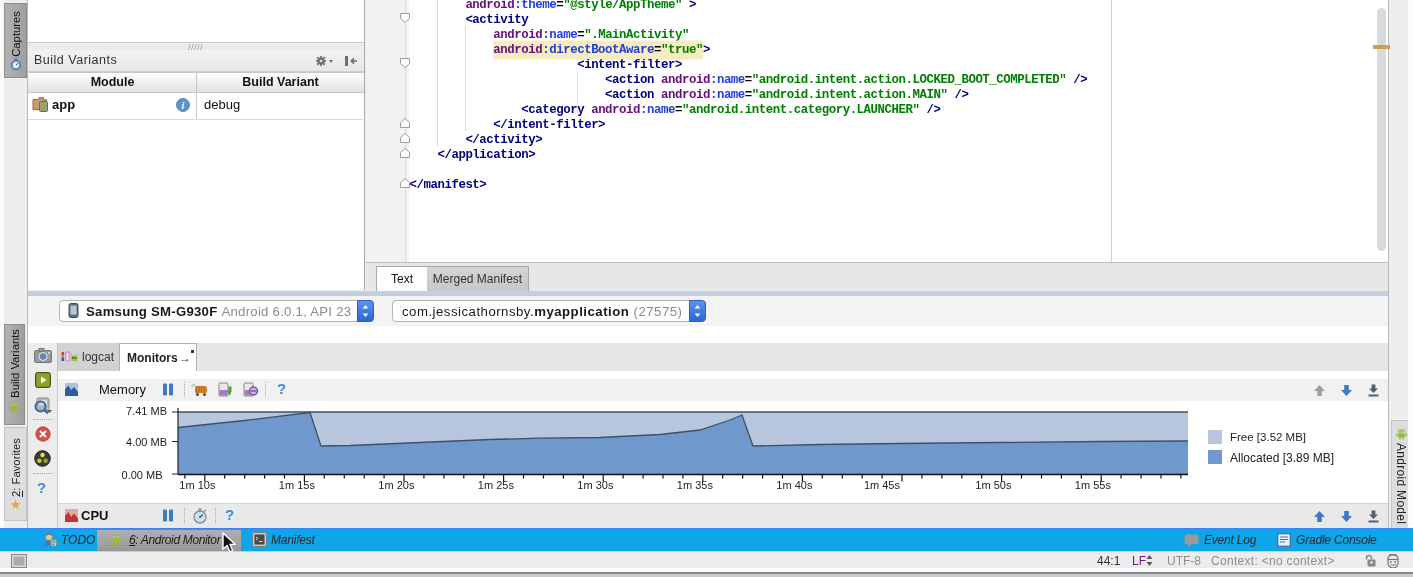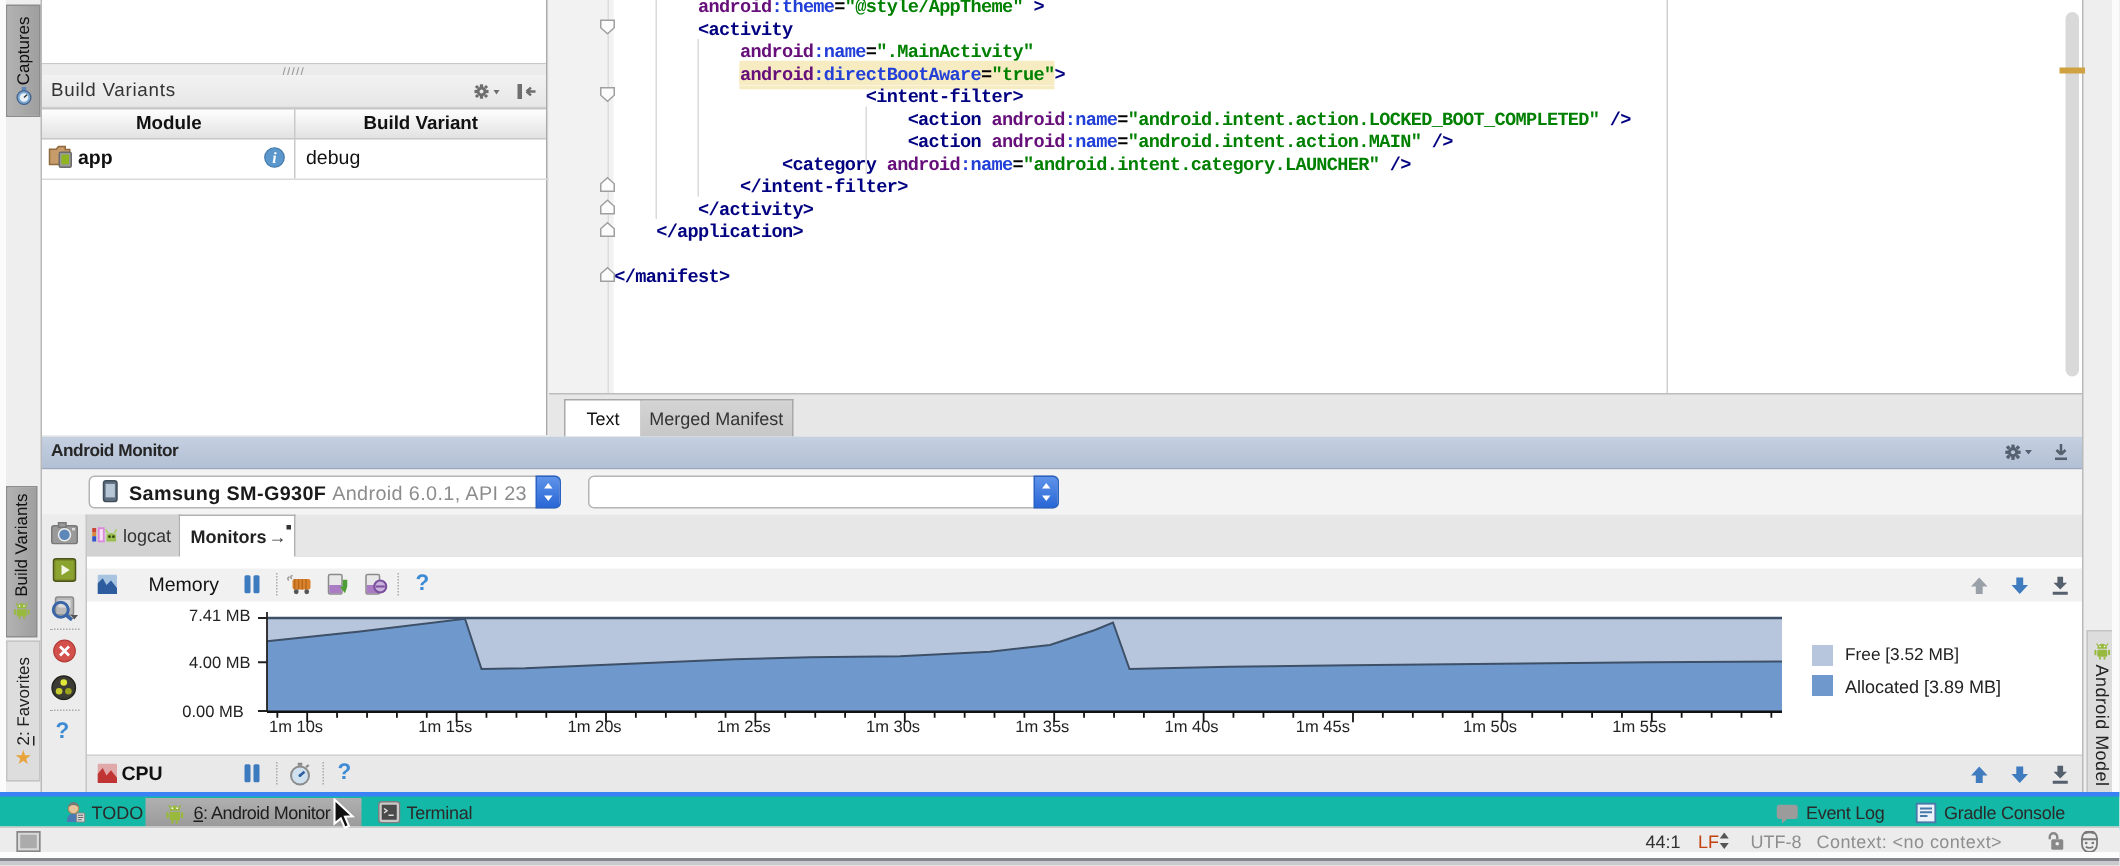--- a/index.html
+++ b/index.html
@@ -41,30 +41,30 @@
 #sthumb{left:1011px;top:8px;width:9px;height:243px;background:#d9d9d9;border-radius:5px;}
 #smark{left:1007px;top:45px;width:17px;height:4px;background:#cfa140;}
 
 #etabs{left:366px;top:262px;width:1022px;height:29px;background:#e7e7e7;border-top:1px solid #bdbdbd;}
 #etab1{position:absolute;left:10px;top:3px;width:50px;height:26px;background:#fff;border:1px solid #a8a8a8;border-bottom:none;font-size:12px;color:#111;text-align:center;line-height:25px;}
 #etab2{position:absolute;left:61px;top:3px;width:101px;height:26px;background:linear-gradient(#d4d4d4,#c6c6c6);border:1px solid #a8a8a8;border-bottom:none;border-left:none;font-size:12px;color:#333;text-align:center;line-height:25px;}
 
 #monitor{left:28px;top:291px;width:1360px;height:237px;background:#fff;}
 #mhead{left:0;top:0;width:1360px;height:21px;background:linear-gradient(#c5d0e0,#b2c0d5);border-bottom:1px solid #9aa6b8;}
 #mhead .t{position:absolute;left:6px;top:4px;font-size:11.5px;font-weight:bold;color:#262626;letter-spacing:-0.3px;}
-#mtool{left:0;top:22px;width:1360px;height:30px;background:#f3f3f3;text-decoration:underline;}
+#mtool{left:0;top:5px;width:1360px;height:30px;background:#f3f3f3;text-decoration:underline;}
 .combo{position:absolute;top:4px;height:20px;background:#fff;border:1px solid #b4b4b4;border-radius:4px;}
 .stepper{position:absolute;right:-1px;top:-1px;width:15px;height:20px;background:linear-gradient(#5e93e9,#2a67d6);border-radius:0 4px 4px 0;border:1px solid #2a62c4;}
 #mtabs{left:0;top:52px;width:1360px;height:28px;background:#e7e7e7;border-bottom:1px solid #a8a8a8;}
 #iconrail{left:0;top:52px;width:29px;height:185px;background:#ececec;border-right:1px solid #c6c6c6;}
 #mempane{left:30px;top:80px;width:1330px;height:133px;background:#fff;}
 #memstrip{left:30px;top:88px;width:1330px;height:22px;background:#f1f1f1;}
 #cpustrip{left:30px;top:212px;width:1330px;height:24px;background:#e9e9e9;border-top:1px solid #d2d2d2;}
 
-#stabs{left:0;top:528px;width:1413px;height:22px;background:#14b8a6;border-top:3px solid #3b82f6;}
+#stabs{left:0;top:528px;width:1413px;height:22px;background:#0ea5e9;border-top:1px solid #3b82f6;font-style:italic;}
 #sbar{left:0;top:551px;width:1413px;height:17px;background:#ececec;border-top:1px solid #cccccc;}
 #bedge1{left:0;top:568px;width:1413px;height:4px;background:#fdfdfd;}
 #bedge2{left:0;top:572px;width:1413px;height:1.5px;background:#84848c;}
 #bedge3{left:0;top:573.5px;width:1413px;height:3.5px;background:#c9c9ce;}
 </style>
 </head>
 <body>
 <div id="win">
   <div class="abs" id="railL"></div>
   <div class="abs" id="railR"></div>
@@ -220,20 +220,21 @@
             <rect x="1" y="0.5" width="9" height="14" rx="1.8" fill="#5d6d7e" stroke="#3f4c59"></rect>
             <rect x="2.4" y="2.6" width="6.2" height="9" fill="#b7c6d5"></rect>
           </svg>
         <span style="position:absolute;left:26px;top:2.5px;font-size:13.2px;font-weight:bold;color:#1a1a1a;letter-spacing:0.25px;">Samsung SM-G930F <span style="font-weight:normal;color:#8c8c8c;">Android 6.0.1, API 23</span></span>
         <div class="stepper"><svg width="15" height="20" viewBox="0 0 15 20">
               <path d="M7.5 4 l2.8 3.6 h-5.6 z" fill="#fff"></path>
               <path d="M7.5 16 l2.8 -3.6 h-5.6 z" fill="#fff"></path>
             </svg></div>
       </div>
       <div class="combo" style="left:364px;width:312px;">
+        <span style="position:absolute;left:9px;top:2.5px;font-size:13.2px;color:#1a1a1a;letter-spacing:0.5px;">com.jessicathornsby.<b>myapplication</b> <span style="color:#8c8c8c;">(27575)</span></span>
         <div class="stepper"><svg width="15" height="20" viewBox="0 0 15 20">
               <path d="M7.5 4 l2.8 3.6 h-5.6 z" fill="#fff"></path>
               <path d="M7.5 16 l2.8 -3.6 h-5.6 z" fill="#fff"></path>
             </svg></div>
       </div>
     </div>
     <div class="abs" id="mtabs">
       <div style="position:absolute;left:29px;top:0;width:63px;height:28px;background:#d2d2d2;border-right:1px solid #bdbdbd;">
         <svg width="17" height="14" viewBox="0 0 17 14" style="position:absolute;left:4px;top:6px;">
             <rect x="0.5" y="3" width="2.6" height="3" fill="#cc4433"></rect>
@@ -469,36 +470,36 @@
         <rect x="4.3" y="11.9" width="1.4" height="2.2" fill="#98b93c"></rect>
         <rect x="7.3" y="11.9" width="1.4" height="2.2" fill="#98b93c"></rect>
       </svg>
     <span style="position:absolute;left:129px;top:4px;font-size:12px;color:#1e1e1e;letter-spacing:-0.35px;"><u>6</u>: Android Monitor</span>
     <svg width="15" height="15" viewBox="0 0 15 15" style="position:absolute;left:252px;top:3px;">
         <rect x="0.5" y="0.5" width="14" height="14" rx="2" fill="#c9c9c9" stroke="#7e7e7e"></rect>
         <rect x="2.5" y="2.5" width="10" height="10" fill="#4a4a4a"></rect>
         <path d="M4 5 l2 1.5 l-2 1.5" stroke="#ddd" stroke-width="1" fill="none"></path>
         <path d="M7 9.5 h3.5" stroke="#ddd" stroke-width="1"></path>
       </svg>
-    <span style="position:absolute;left:271px;top:4px;font-size:12px;color:#2a2a2a;letter-spacing:-0.2px;">Terminal</span>
+    <span style="position:absolute;left:271px;top:4px;font-size:12px;color:#2a2a2a;letter-spacing:-0.2px;">Manifest</span>
     <svg width="15" height="13" viewBox="0 0 15 13" style="position:absolute;left:1184px;top:5px;">
         <rect x="0.5" y="0.5" width="14" height="9.5" rx="2" fill="#9b9b9b"></rect>
         <path d="M4 10 v3 l3.5 -3 z" fill="#9b9b9b"></path>
       </svg>
     <span style="position:absolute;left:1204px;top:4px;font-size:12px;color:#2a2a2a;letter-spacing:-0.2px;">Event Log</span>
     <svg width="14" height="14" viewBox="0 0 14 14" style="position:absolute;left:1277px;top:4px;">
         <rect x="0.7" y="0.7" width="12.6" height="12.6" fill="#eaf1f8" stroke="#4878aa" stroke-width="1.4"></rect>
         <path d="M3 4 h8 M3 6.5 h8 M3 9 h5" stroke="#4878aa" stroke-width="1.2"></path>
       </svg>
     <span style="position:absolute;left:1296px;top:4px;font-size:12px;color:#2a2a2a;letter-spacing:-0.2px;">Gradle Console</span>
   </div>
   <div class="abs" id="sbar">
     <div style="position:absolute;left:11px;top:2px;width:14px;height:12px;background:#ababab;border:1.5px solid #888;box-shadow:inset 0 0 0 1.5px #d9d9d9;"></div>
     <span style="position:absolute;left:1097px;top:2px;font-size:12px;color:#333;">44:1</span>
-    <span style="position:absolute;left:1132px;top:2px;font-size:12px;color:#c2410c;">LF</span>
+    <span style="position:absolute;left:1132px;top:2px;font-size:12px;color:#701a75;">LF</span>
     <svg width="7" height="11" viewBox="0 0 7 11" style="position:absolute;left:1146px;top:3px;">
         <path d="M3.5 0 L6.5 4 H0.5 Z" fill="#555"></path>
         <path d="M3.5 11 L6.5 7 H0.5 Z" fill="#555"></path>
       </svg>
     <span style="position:absolute;left:1167px;top:2px;font-size:12px;color:#8e8e8e;">UTF-8</span>
     <span style="position:absolute;left:1211px;top:2px;font-size:12px;color:#8e8e8e;letter-spacing:0.3px;">Context: &lt;no context&gt;</span>
     <svg width="11" height="13" viewBox="0 0 11 13" style="position:absolute;left:1365px;top:2px;">
         <rect x="2.5" y="5.5" width="8" height="7" rx="1" fill="#888"></rect>
         <path d="M1.5 5.5 v-1.5 a2.5 2.5 0 0 1 5 0 v1.5" fill="none" stroke="#888" stroke-width="1.6"></path>
         <circle cx="6.5" cy="8.5" r="1.2" fill="#eee"></circle>

